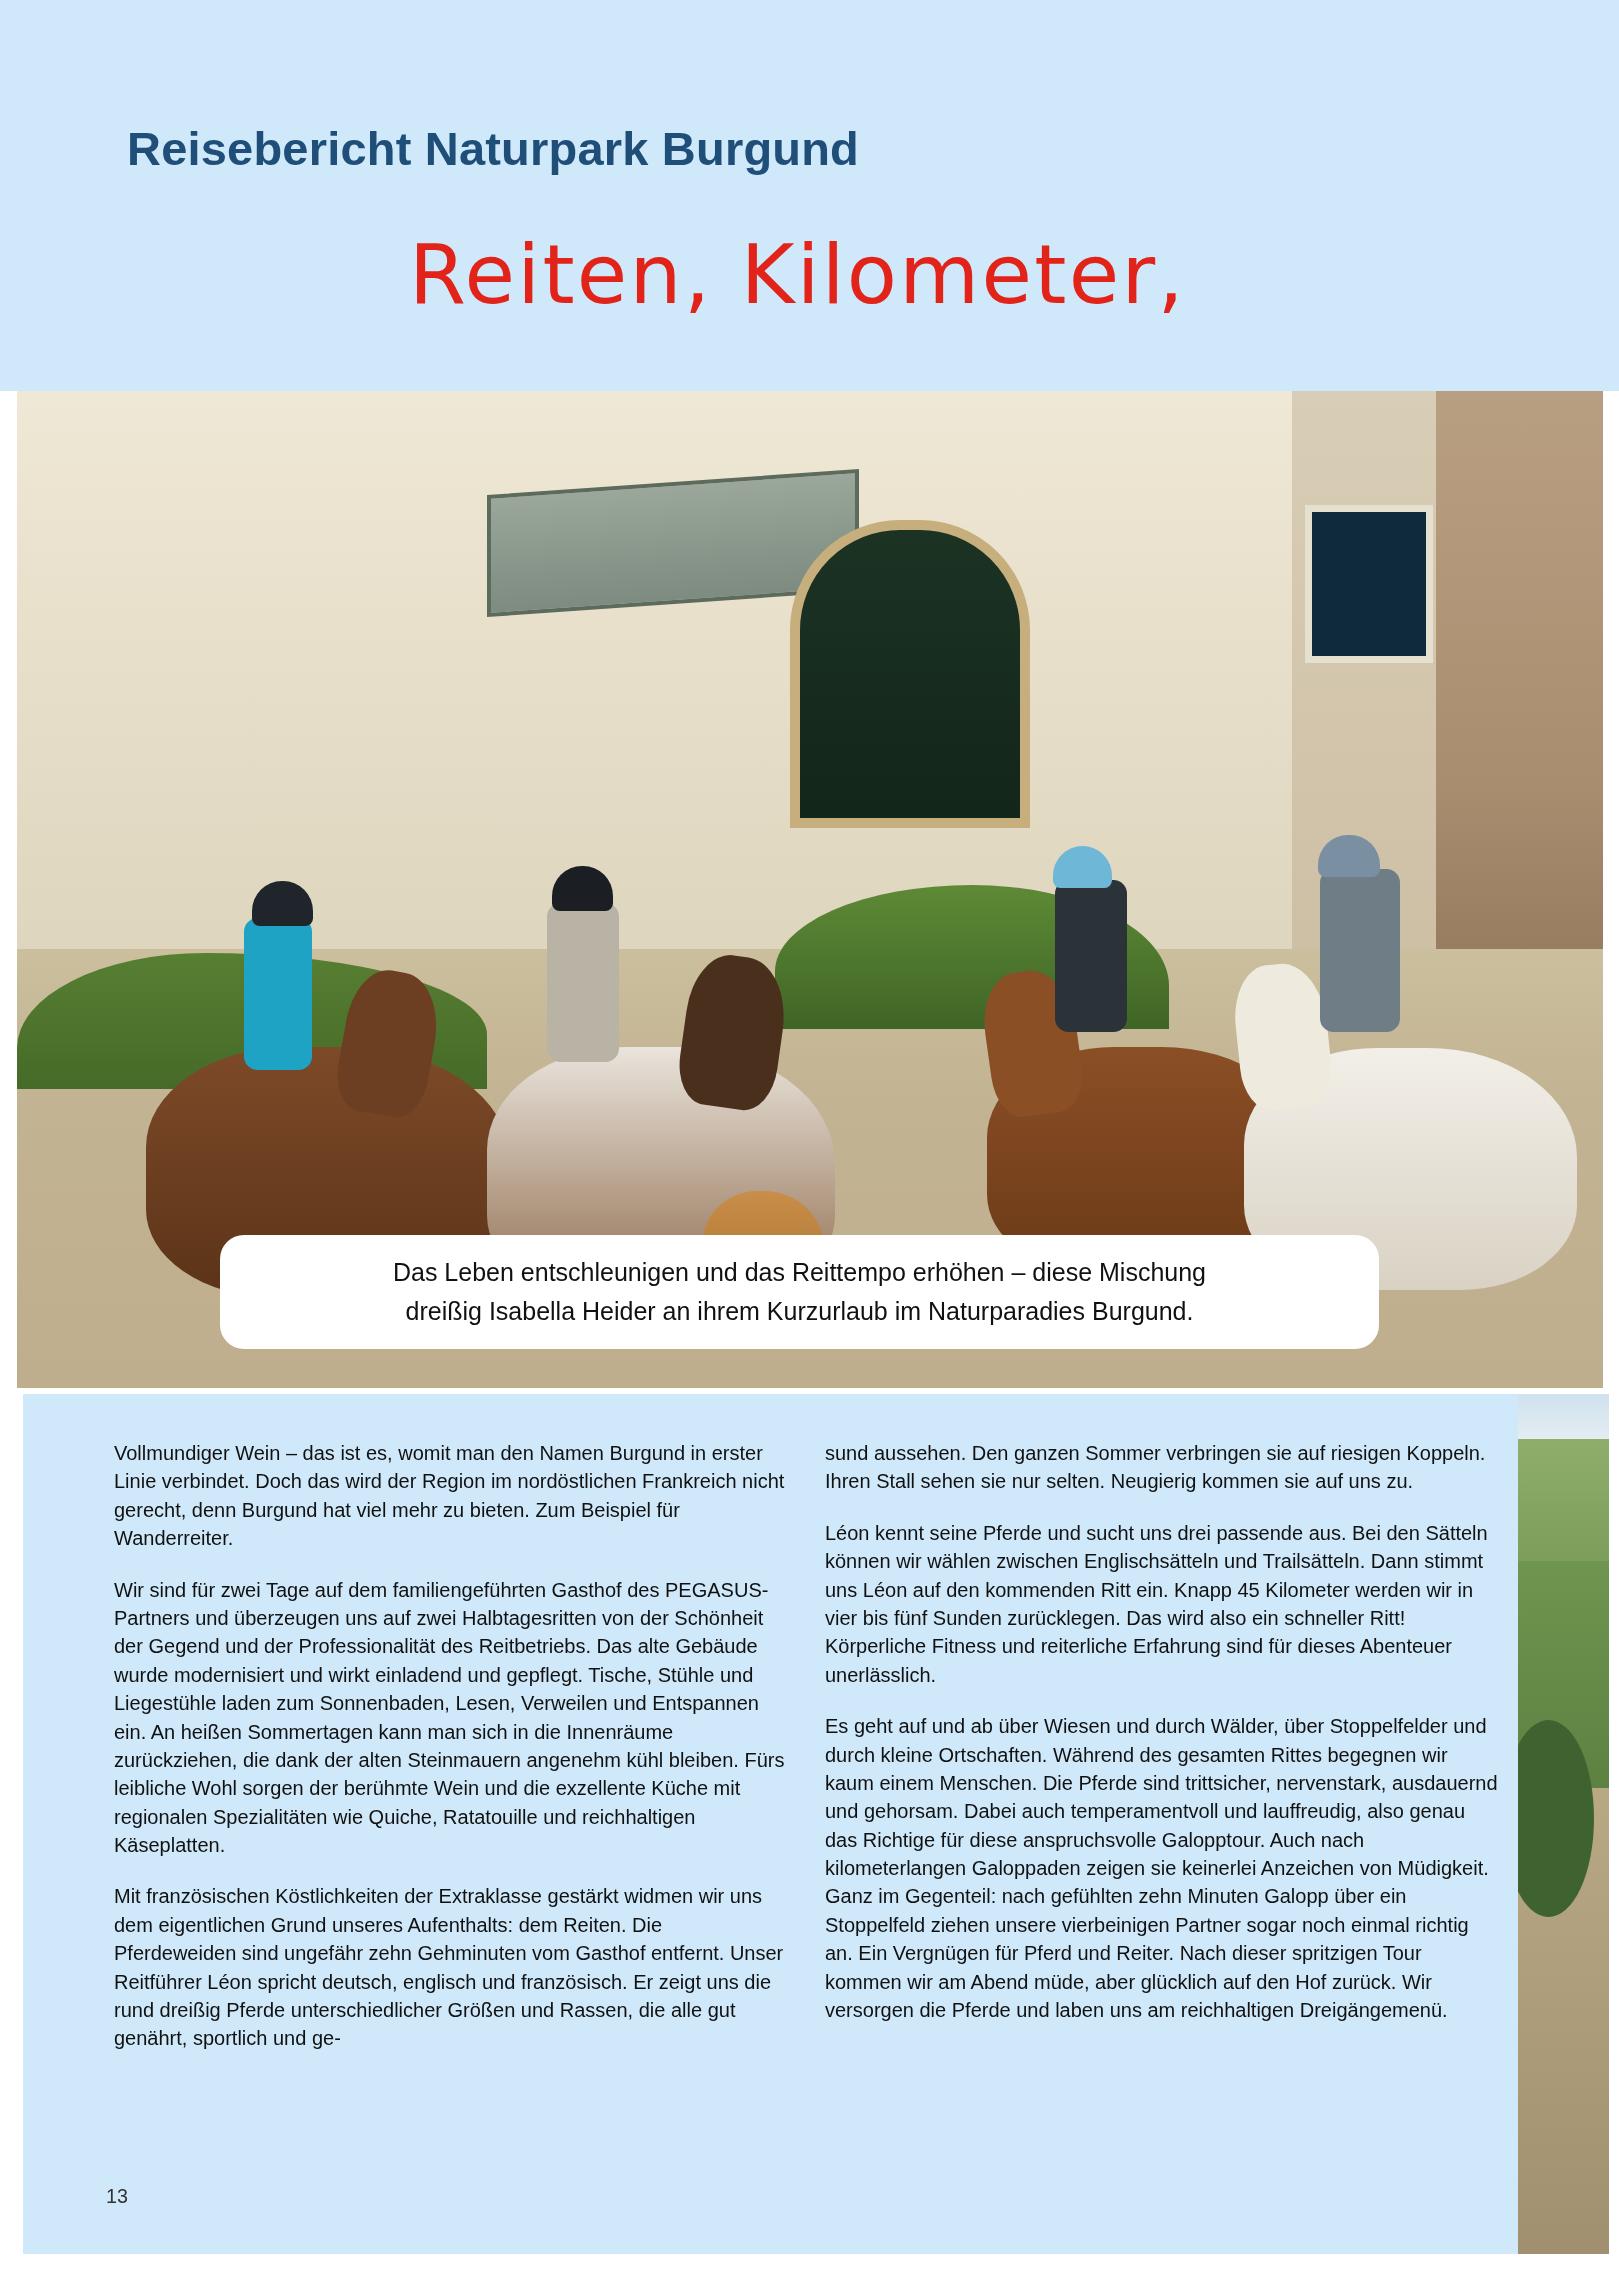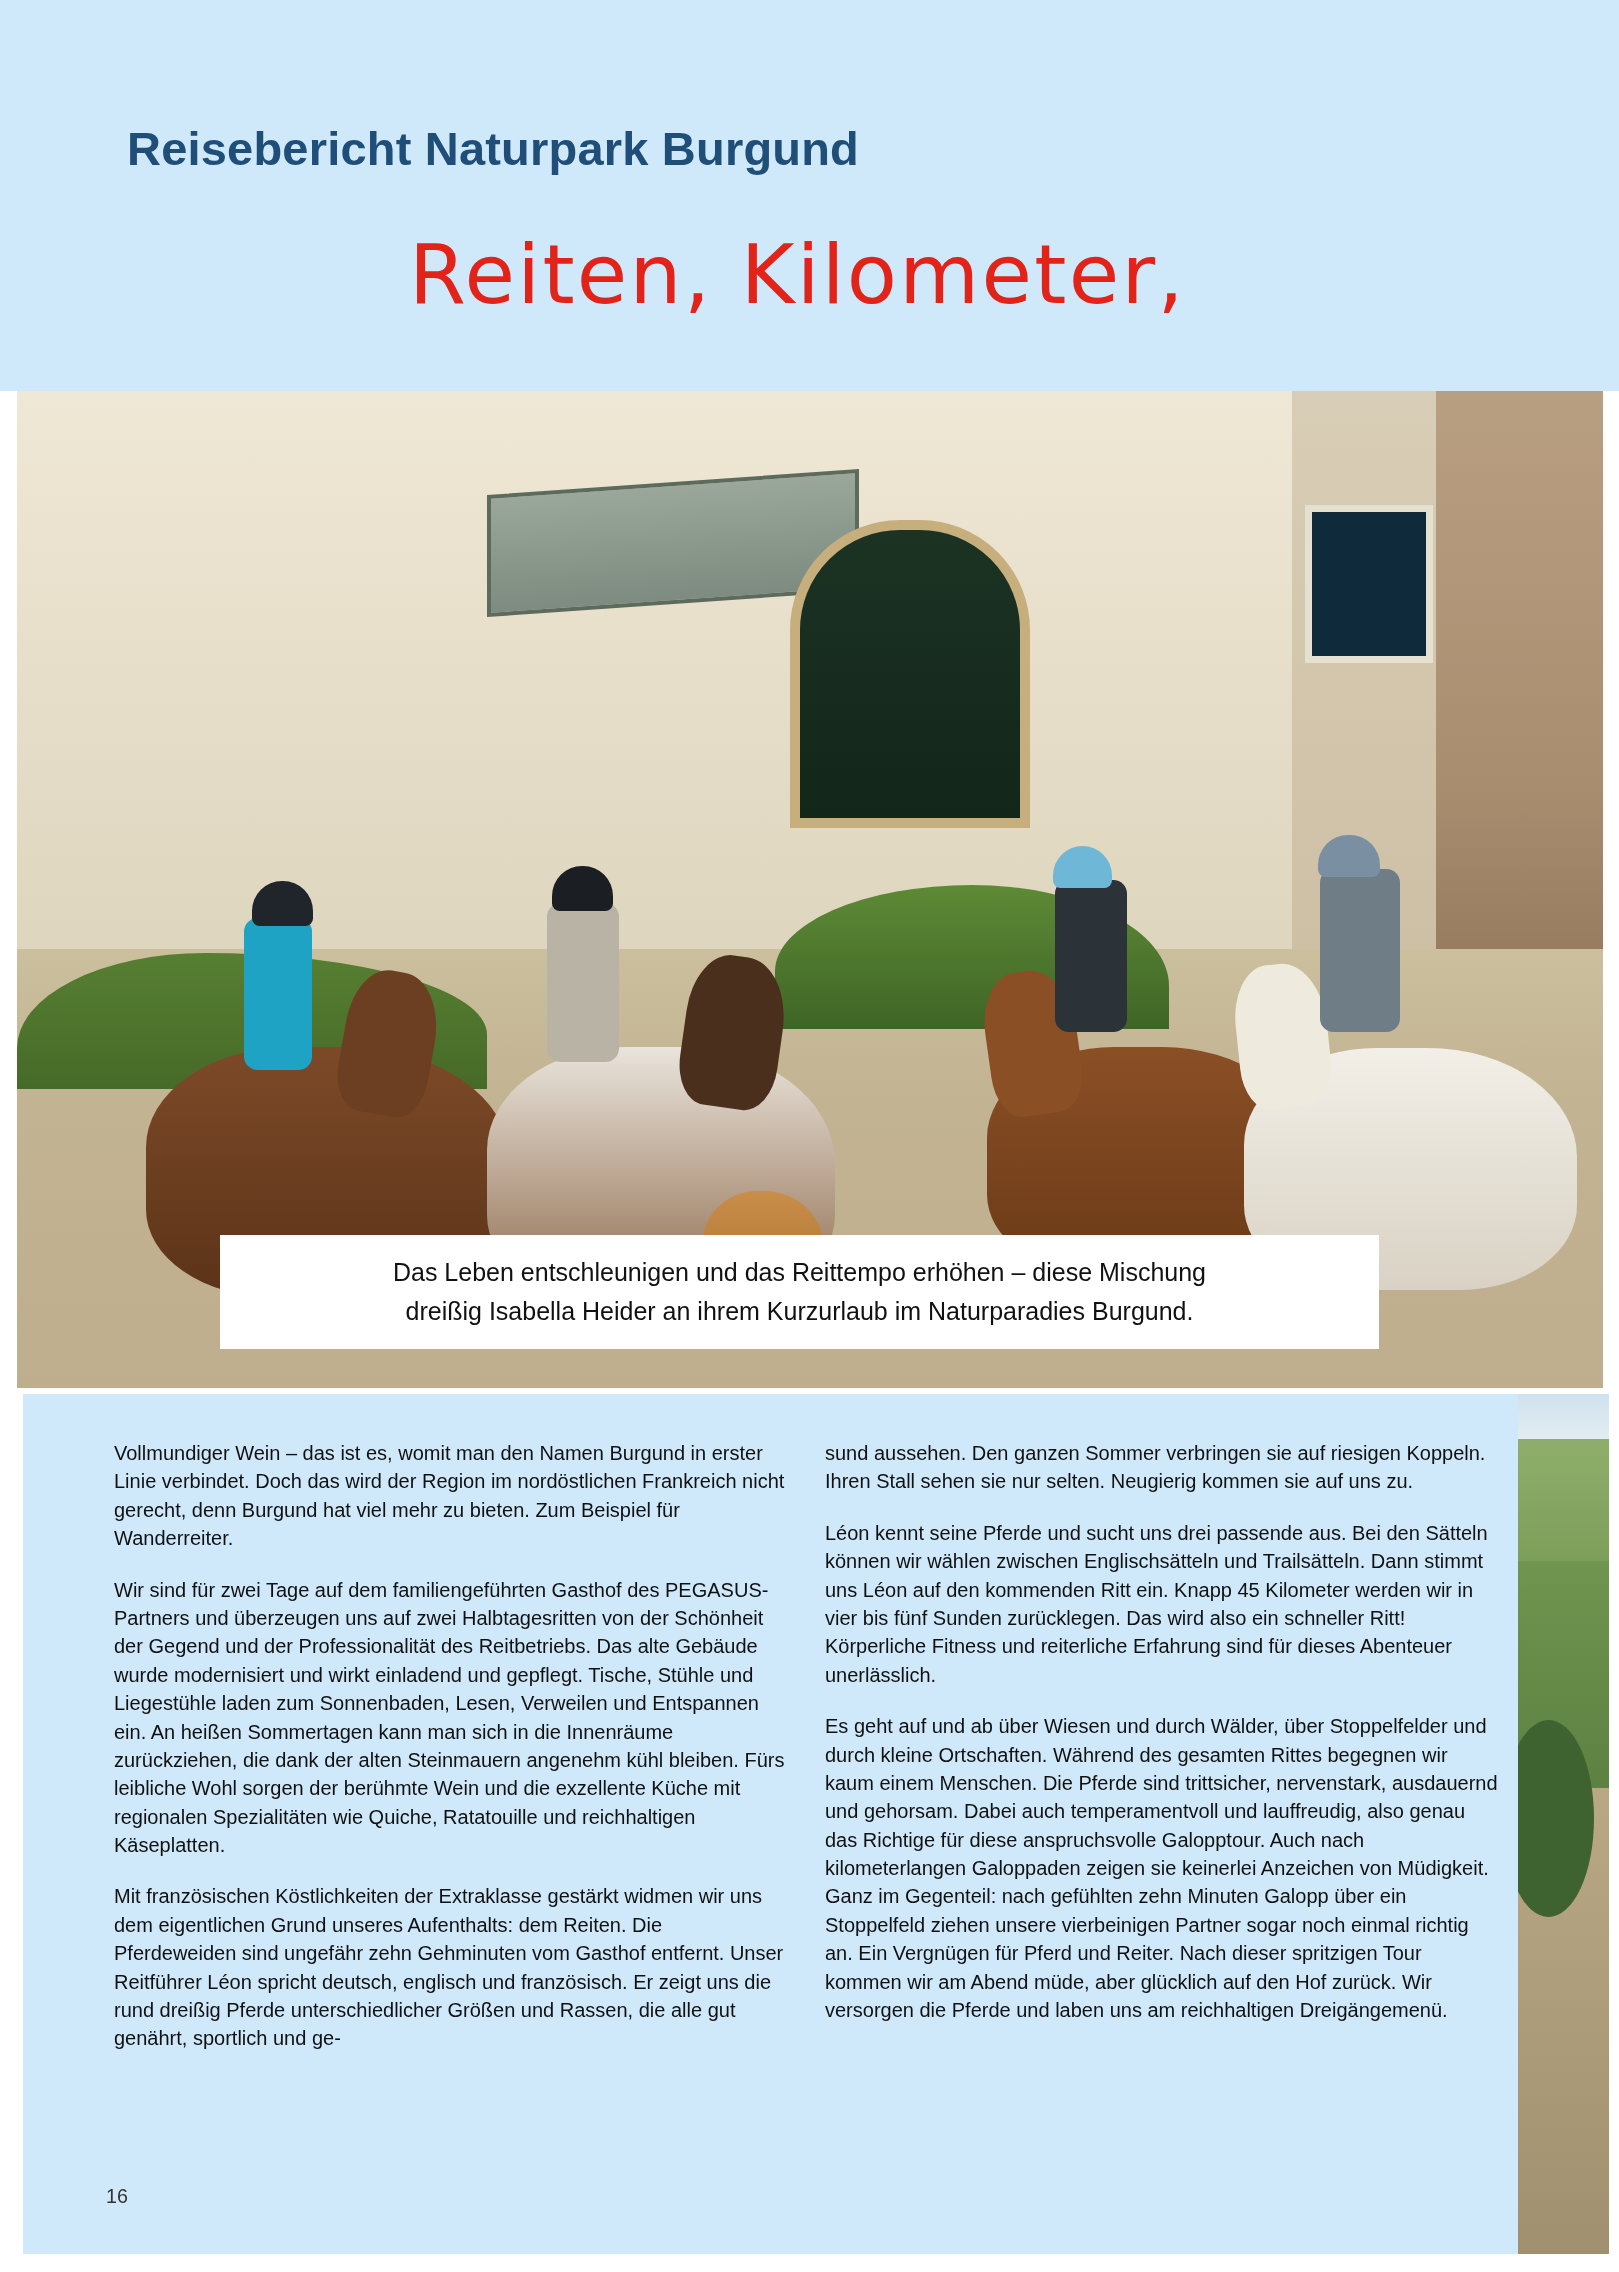--- a/index.html
+++ b/index.html
@@ -145,20 +145,21 @@
     left: 220px;
     top: 1235px;
     width: 1159px;
     height: 114px;
     background: #ffffff;
     display: flex;
     flex-direction: column;
     align-items: center;
     justify-content: center;
     z-index: 5;
+    border-radius: 24px;
   }
   .caption-line {
     font-family: "Liberation Sans", sans-serif;
     font-size: 25px;
     color: #111111;
     line-height: 1.55;
     text-align: center;
     white-space: nowrap;
   }
 
@@ -284,16 +285,16 @@
         <p>Mit französischen Köstlichkeiten der Extraklasse gestärkt widmen wir uns dem eigentlichen Grund unseres Aufenthalts: dem Reiten. Die Pferdeweiden sind ungefähr zehn Gehminuten vom Gasthof entfernt. Unser Reitführer Léon spricht deutsch, englisch und französisch. Er zeigt uns die rund dreißig Pferde unterschiedlicher Größen und Rassen, die alle gut genährt, sportlich und ge-</p>
       </div>
       <div class="col">
         <p>sund aussehen. Den ganzen Sommer verbringen sie auf riesigen Koppeln. Ihren Stall sehen sie nur selten. Neugierig kommen sie auf uns zu.</p>
         <p>Léon kennt seine Pferde und sucht uns drei passende aus. Bei den Sätteln können wir wählen zwischen Englischsätteln und Trailsätteln. Dann stimmt uns Léon auf den kommenden Ritt ein. Knapp 45 Kilometer werden wir in vier bis fünf Sunden zurücklegen. Das wird also ein schneller Ritt! Körperliche Fitness und reiterliche Erfahrung sind für dieses Abenteuer unerlässlich.</p>
         <p>Es geht auf und ab über Wiesen und durch Wälder, über Stoppelfelder und durch kleine Ortschaften. Während des gesamten Rittes begegnen wir kaum einem Menschen. Die Pferde sind trittsicher, nervenstark, ausdauernd und gehorsam. Dabei auch temperamentvoll und lauffreudig, also genau das Richtige für diese anspruchsvolle Galopptour. Auch nach kilometerlangen Galoppaden zeigen sie keinerlei Anzeichen von Müdigkeit. Ganz im Gegenteil: nach gefühlten zehn Minuten Galopp über ein Stoppelfeld ziehen unsere vierbeinigen Partner sogar noch einmal richtig an. Ein Vergnügen für Pferd und Reiter.  Nach dieser spritzigen Tour kommen wir am Abend müde, aber glücklich auf den Hof zurück. Wir versorgen die Pferde und laben uns am reichhaltigen Dreigängemenü.</p>
       </div>
     </div>
   </div>
 
-  <div class="page-number">16</div>
+  <div class="page-number">13</div>
 
 </div>
 
 
 </body></html>

